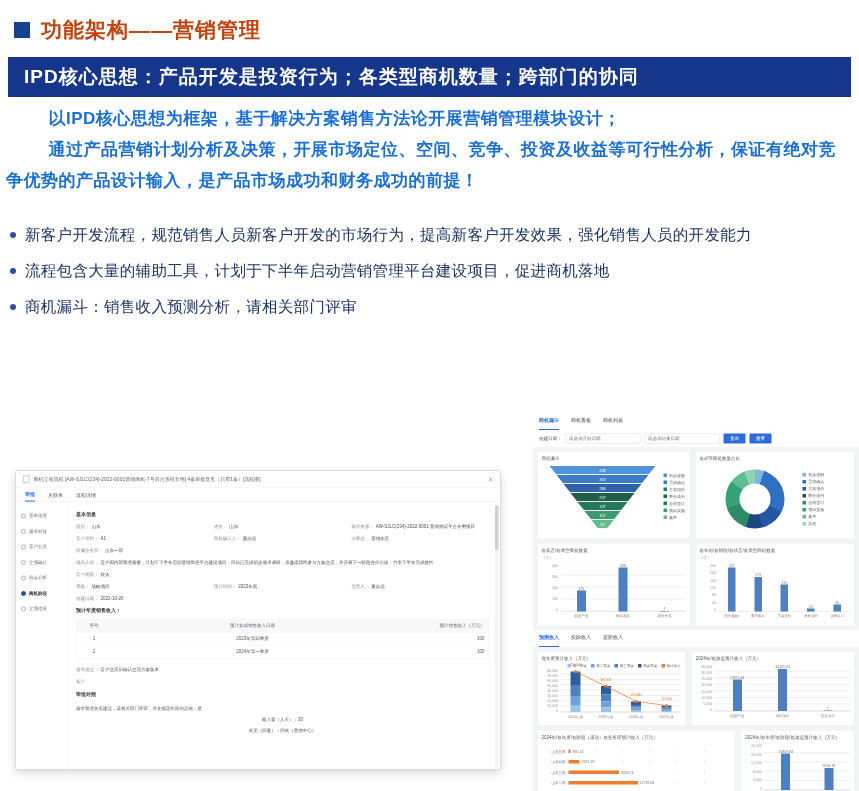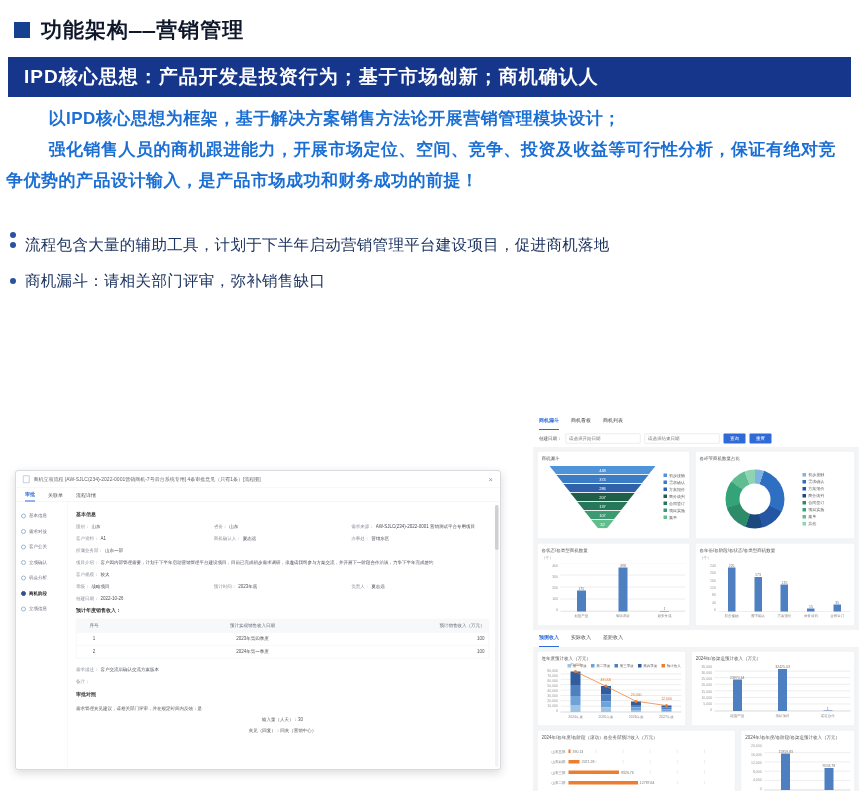--- a/index.html
+++ b/index.html
@@ -1,21 +1,21 @@
 <!DOCTYPE html>
 <html><head>
 <meta charset="utf-8">
 <style>
   html,body{margin:0;padding:0;background:#fff;}
   .slide{position:relative;width:859px;height:791px;background:#fff;overflow:hidden;
          font-family:"Liberation Sans",sans-serif;}
   
   .header-row{position:absolute;top:16px;left:14px;display:flex;align-items:center;gap:11px;}
   .header-sq{width:16px;height:16px;background:#16418f;}
-  .header-title{font-size:21px;font-weight:bold;color:#0f172a;letter-spacing:1px;font-family:Liberation Mono, monospace;}
+  .header-title{font-size:21px;font-weight:bold;color:#c2410c;letter-spacing:1px;}
   .banner{position:absolute;top:57px;left:8px;right:8px;height:40px;background:#16368c;
           color:#fff;font-size:19px;font-weight:bold;line-height:40px;padding-left:16px;
           box-sizing:border-box;letter-spacing:1px;}
   .intro{position:absolute;top:103px;left:6px;right:6px;color:#1b6fd4;font-weight:bold;
          font-size:17px;line-height:31px;letter-spacing:.5px;}
   .intro p{margin:0;text-indent:2.5em;}
   .bullets{position:absolute;top:222px;left:8px;right:8px;margin:0;padding:0;list-style:none;}
   .bullets li{position:relative;padding-left:17px;font-size:15.5px;line-height:26px;
               color:#1d3461;margin-bottom:10px;letter-spacing:.3px;}
   .dot{position:absolute;left:2px;top:10px;width:6px;height:6px;border-radius:50%;background:#2a52a0;}
@@ -113,31 +113,31 @@
 </head>
 <body>
 
 <div class="slide">
 
   <div class="header-row">
     <span class="header-sq"></span>
     <span class="header-title">功能架构——营销管理</span>
   </div>
 
-  <div class="banner">IPD核心思想：产品开发是投资行为；基于市场创新；商机确认人</div>
+  <div class="banner">IPD核心思想：产品开发是投资行为；各类型商机数量；跨部门的协同</div>
 
   <div class="intro">
     <p>以IPD核心思想为框架，基于解决方案销售方法论开展营销管理模块设计；</p>
-    <p>强化销售人员的商机跟进能力，开展市场定位、空间、竞争、投资及收益等可行性分析，保证有绝对竞争优势的产品设计输入，是产品市场成功和财务成功的前提！</p>
+    <p>通过产品营销计划分析及决策，开展市场定位、空间、竞争、投资及收益等可行性分析，保证有绝对竞争优势的产品设计输入，是产品市场成功和财务成功的前提！</p>
   </div>
 
   <ul class="bullets">
-    <li><span class="dot"></span></li>
+    <li><span class="dot"></span><span>新客户开发流程，规范销售人员新客户开发的市场行为，提高新客户开发效果，强化销售人员的开发能力</span></li>
     <li><span class="dot"></span><span>流程包含大量的辅助工具，计划于下半年启动营销管理平台建设项目，促进商机落地</span></li>
-    <li><span class="dot"></span><span>商机漏斗：请相关部门评审，弥补销售缺口</span></li>
+    <li><span class="dot"></span><span>商机漏斗：销售收入预测分析，请相关部门评审</span></li>
   </ul>
 
   <div class="form-win">
     <div class="form-scale">
       <div class="ftitle">
         <span class="ticon"></span>
         <span class="ttext">商机立项流程 [AW-SJLC(234)-2022-0001营销商机-7号后台系统专用]  4条审批意见（只有1条）[流程图]</span>
         <span class="fclose">×</span>
       </div>
       <div class="ftabs">

